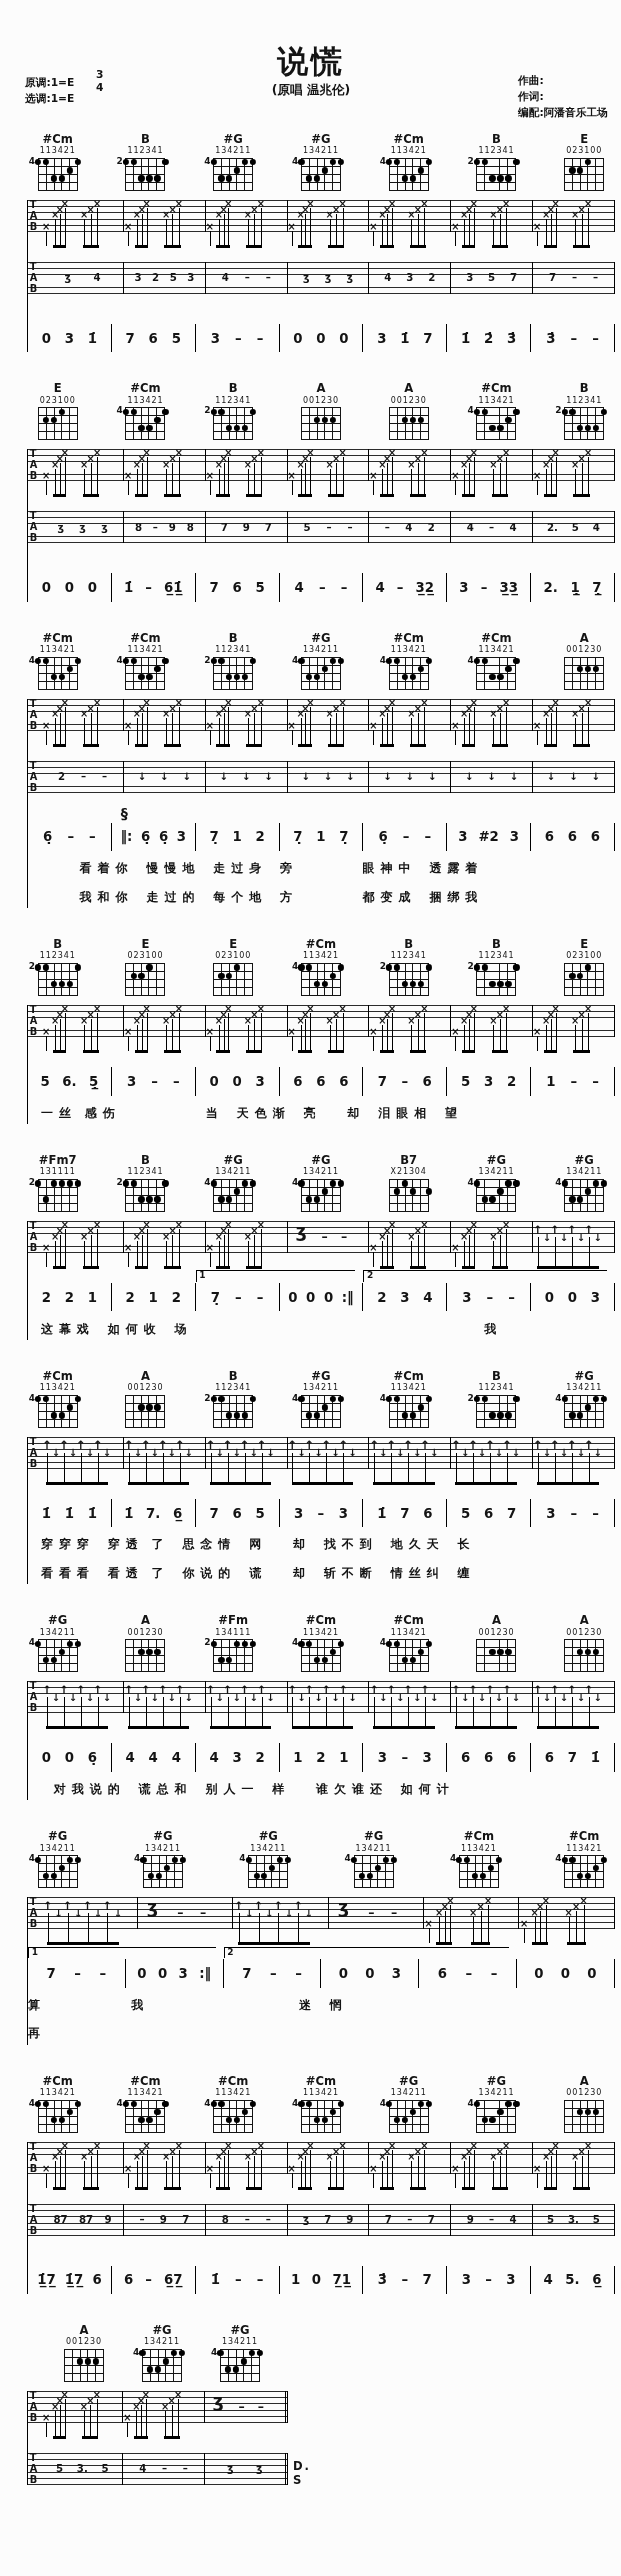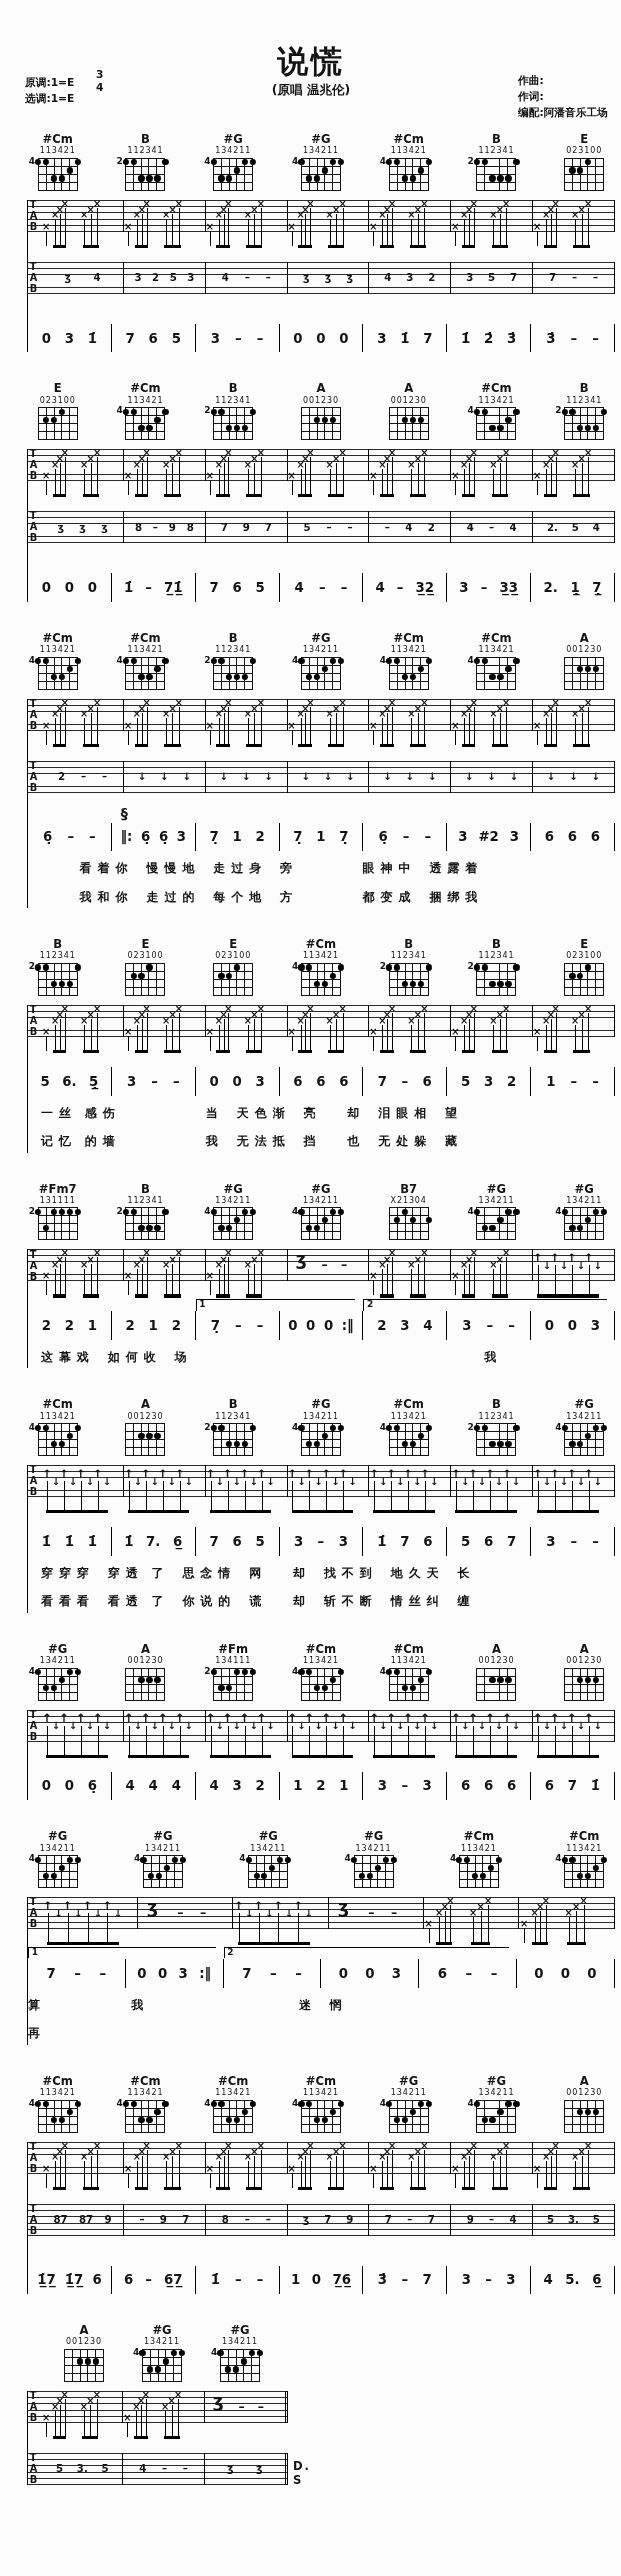--- a/index.html
+++ b/index.html
@@ -653,21 +653,21 @@
           <div class="melwrap">
             <div class="melody">
               <div class="meas mel">
                 <span class="tok">0</span>
                 <span class="tok">0</span>
                 <span class="tok">0</span>
               </div>
               <div class="meas mel">
                 <span class="tok">1̇</span>
                 <span class="tok">–</span>
-                <span class="tok">7̲1̲̇</span>
+                <span class="tok">6̲1̲̇</span>
               </div>
               <div class="meas mel">
                 <span class="tok">7</span>
                 <span class="tok">6</span>
                 <span class="tok">5</span>
               </div>
               <div class="meas mel">
                 <span class="tok">4</span>
                 <span class="tok">–</span>
                 <span class="tok">–</span>
@@ -1257,21 +1257,20 @@
                 <span class="tok">2</span>
               </div>
               <div class="meas mel">
                 <span class="tok">1</span>
                 <span class="tok">–</span>
                 <span class="tok">–</span>
               </div>
             </div>
           </div>
           <div class="lyr">　一 丝　感 伤　　　　　　　当　 天 色 渐　 亮　　 却　 泪 眼 相　 望</div>
-          <div class="lyr">　记 忆　的 墙　　　　　　　我　 无 法 抵　 挡　　 也　 无 处 躲　 藏</div>
         </div>
       </div>
       <div class="system">
         <div class="chordrow">
           <div class="chord">
             <div class="cname">#Fm7</div>
             <div class="cfing">131111</div>
             <div class="cgrid">
               <span class="cfret">2</span>
               <span class="cdot" style="left: 0.4px; top: 4.4px;"></span>
@@ -2000,20 +1999,21 @@
                 <span class="tok">6</span>
                 <span class="tok">6</span>
               </div>
               <div class="meas mel">
                 <span class="tok">6</span>
                 <span class="tok">7</span>
                 <span class="tok">1̇</span>
               </div>
             </div>
           </div>
+          <div class="lyr">　　对 我 说 的　 谎 总 和　 别 人 一　 样　　 谁 欠 谁 还　 如 何 计</div>
         </div>
       </div>
       <div class="system">
         <div class="chordrow">
           <div class="chord">
             <div class="cname">#G</div>
             <div class="cfing">134211</div>
             <div class="cgrid">
               <span class="cfret">4</span>
               <span class="cdot" style="left: 0.4px; top: 4.4px;"></span>
@@ -2500,21 +2500,21 @@
                 <span class="tok">6̲7̲</span>
               </div>
               <div class="meas mel">
                 <span class="tok">1̇</span>
                 <span class="tok">–</span>
                 <span class="tok">–</span>
               </div>
               <div class="meas mel">
                 <span class="tok">1</span>
                 <span class="tok">0</span>
-                <span class="tok">7̲6̲</span>
+                <span class="tok">7̲1̲</span>
               </div>
               <div class="meas mel">
                 <span class="tok">3̇</span>
                 <span class="tok">–</span>
                 <span class="tok">7</span>
               </div>
               <div class="meas mel">
                 <span class="tok">3</span>
                 <span class="tok">–</span>
                 <span class="tok">3</span>

